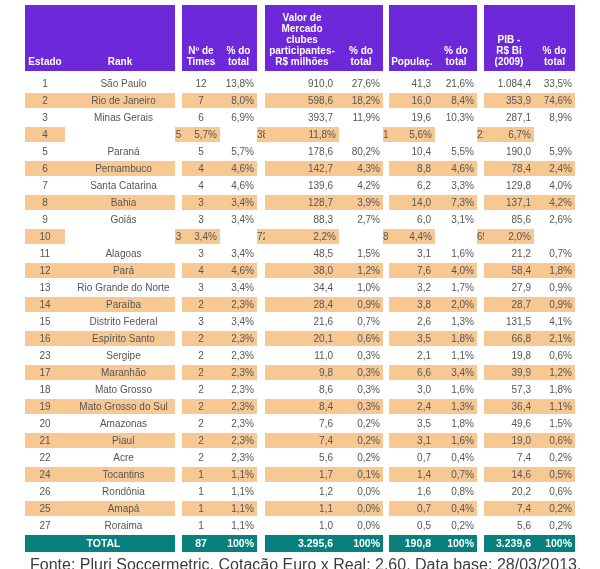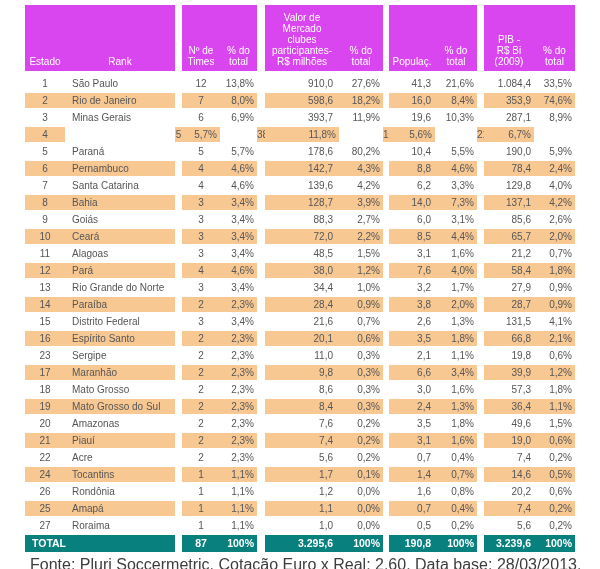--- a/index.html
+++ b/index.html
@@ -8,32 +8,32 @@
     box-sizing:border-box; padding:5px 0 0 25px; overflow:hidden;
     font-family:"Liberation Sans", sans-serif;
   }
   .grid {
     display:grid;
     grid-template-columns:40px 110px 7px 38px 37px 8px 74px 44px 6px 46px 42px 7px 50px 41px;
   }
   
   .hrow { height:66px; margin-bottom:5px; }
   .hcell {
-    background:#d946ef; color:#ffffff; font-weight:normal;
+    background:#6d28d9; color:#ffffff; font-weight:bold;
     font-size:10px; line-height:11px;
     display:flex; align-items:flex-end; justify-content:center;
     text-align:center; white-space:pre-line; padding-bottom:4px; box-sizing:border-box;
   }
   .hgap { background:#ffffff; }
   
   .row { height:15px; margin-bottom:2px; }
   .cell { font-size:10px; line-height:15px; color:#565658; box-sizing:border-box; overflow:hidden; white-space:nowrap; }
   .tbody .row:nth-child(even) .cell:not(.gap) { background:#F8C892; }
   .al-c { text-align:center; }
-  .al-l { text-align:left; padding-left:7px; }
+  .al-l { text-align:center; padding-left:7px; }
   .al-r { text-align:right; padding-right:3px; }
   .valnum { padding-right:6px; }
   .popnum { padding-right:4px; }
   
   .trow { height:17px; }
   .trow .cell { line-height:17px; }
   .trow .cell:not(.gap) { background:#08807E; color:#ffffff; font-weight:bold; font-size:10.5px; }
   .span2 { grid-column:1 / 3; }
   
   .footer { margin-top:4px; padding-left:5px; font-size:16px; color:#3d3d3d; }
@@ -212,21 +212,20 @@
           <div class="cell al-r">2,7%</div>
           <div class="cell gap"></div>
           <div class="cell al-r popnum">6,0</div>
           <div class="cell al-r">3,1%</div>
           <div class="cell gap"></div>
           <div class="cell al-r">85,6</div>
           <div class="cell al-r">2,6%</div>
         </div>
         <div class="grid row">
           <div class="cell al-c">10</div>
-          <div class="cell al-l">Ceará</div>
           <div class="cell gap"></div>
           <div class="cell al-c">3</div>
           <div class="cell al-r">3,4%</div>
           <div class="cell gap"></div>
           <div class="cell al-r valnum">72,0</div>
           <div class="cell al-r">2,2%</div>
           <div class="cell gap"></div>
           <div class="cell al-r popnum">8,5</div>
           <div class="cell al-r">4,4%</div>
           <div class="cell gap"></div>

